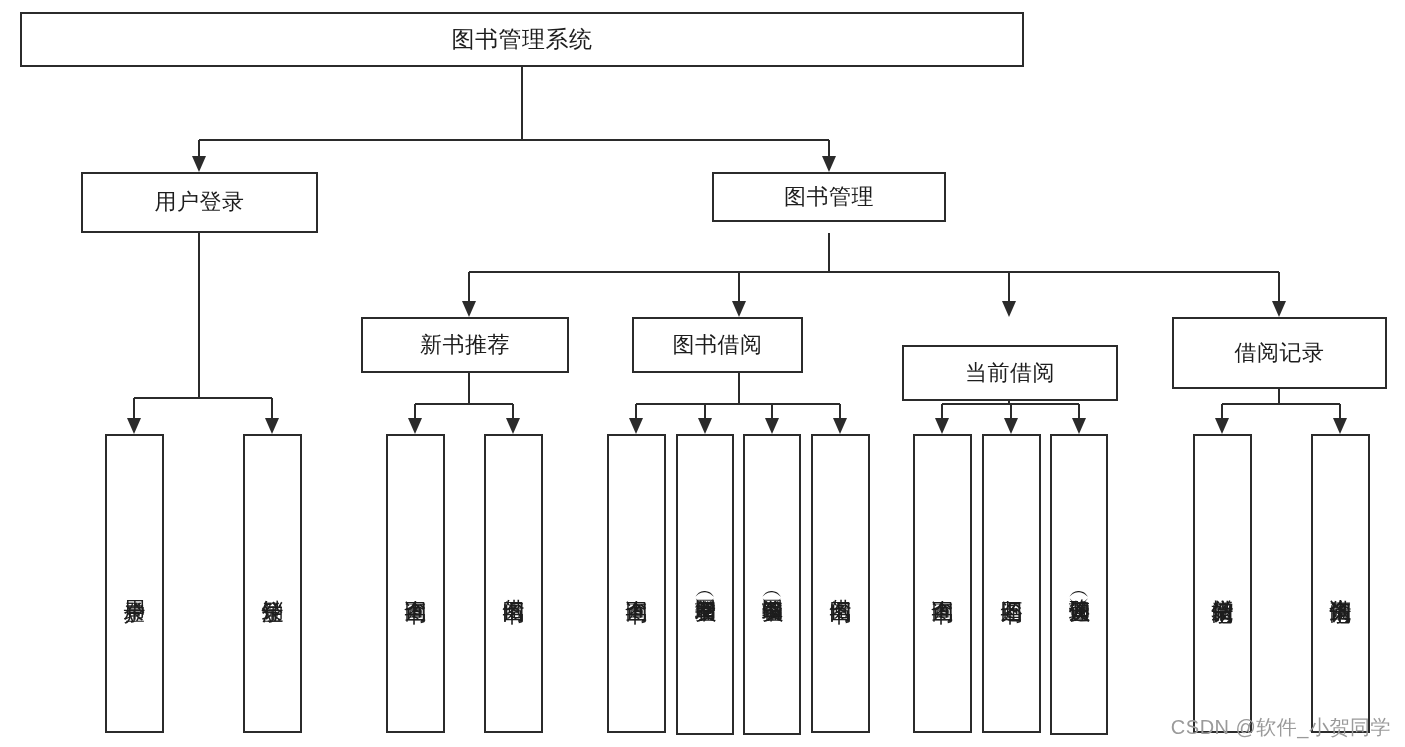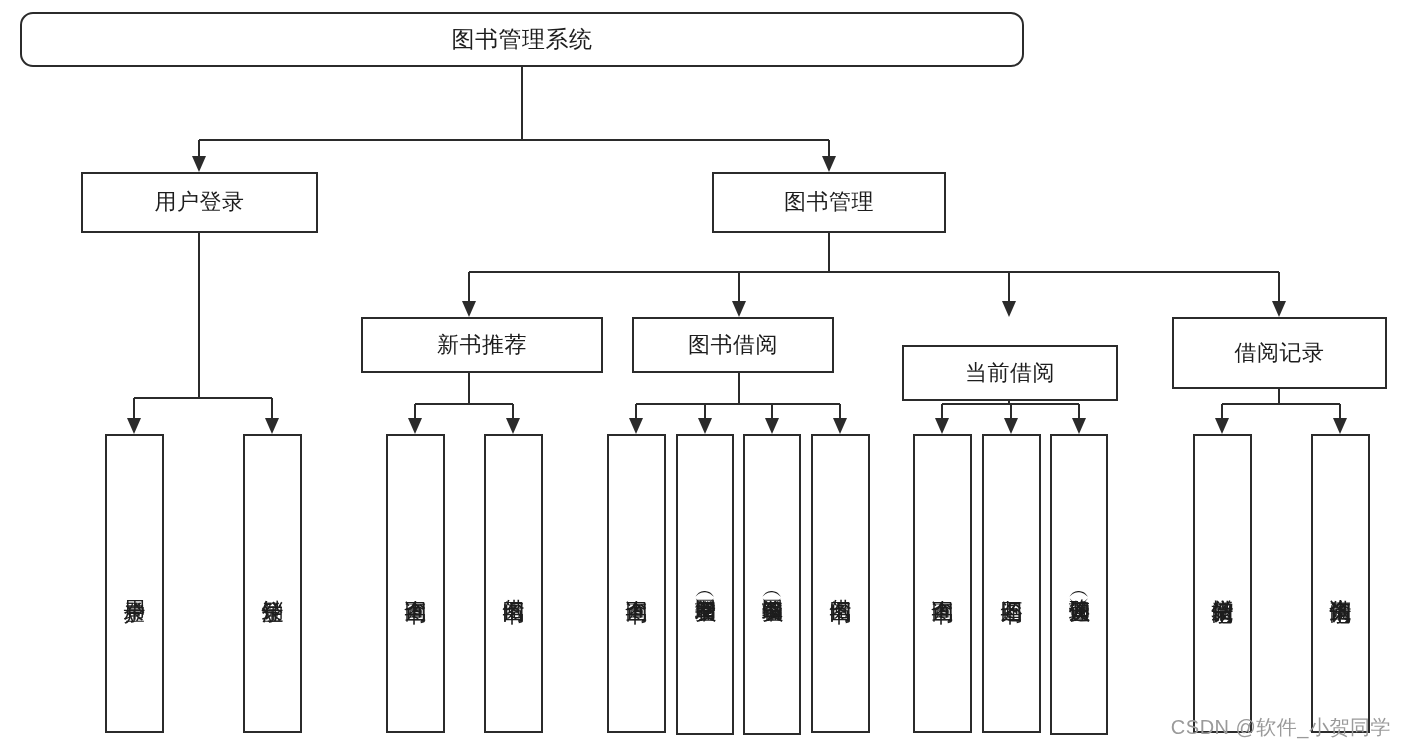--- a/index.html
+++ b/index.html
@@ -27,21 +27,21 @@
   .node-box {
     position: absolute;
     box-sizing: border-box;
     border: 2.5px solid #2b2b2b;
     background: #ffffff;
     display: flex;
     align-items: center;
     justify-content: center;
     color: #1d1d1d;
   }
-  .node-box.level-0 { border-width: 2.5px; border-radius: 13px; }
+  .node-box.level-0 { border-width: 2.5px; }
   .node-label-h {
     font-size: 23px;
     line-height: 1.1;
     letter-spacing: 0.5px;
     white-space: nowrap;
   }
   .node-box.level-1 .node-label-h,
   .node-box.level-2 .node-label-h {
     font-size: 22px;
   }
@@ -141,29 +141,29 @@
     </svg>
 
   <div class="node-box level-0" id="root-node" style="left: 20px; top: 12px; width: 1004px; height: 55px;">
     <span class="node-label-h">图书管理系统</span>
   </div>
 
   <div id="level1-host">
       <div class="node-box level-1" style="left: 81px; top: 172px; width: 237px; height: 61px;">
         <span class="node-label-h">用户登录</span>
       </div>
-      <div class="node-box level-1" style="left: 712px; top: 172px; width: 234px; height: 61px;">
+      <div class="node-box level-1" style="left: 712px; top: 172px; width: 234px; height: 50px;">
         <span class="node-label-h">图书管理</span>
       </div>
     </div>
   <div id="level2-host">
-      <div class="node-box level-2" style="left: 361px; top: 317px; width: 242px; height: 56px;">
+      <div class="node-box level-2" style="left: 361px; top: 317px; width: 208px; height: 56px;">
         <span class="node-label-h">新书推荐</span>
       </div>
-      <div class="node-box level-2" style="left: 632px; top: 317px; width: 202px; height: 56px;">
+      <div class="node-box level-2" style="left: 632px; top: 317px; width: 171px; height: 56px;">
         <span class="node-label-h">图书借阅</span>
       </div>
       <div class="node-box level-2" style="left: 902px; top: 317px; width: 216px; height: 56px; margin-top: 28px;">
         <span class="node-label-h">当前借阅</span>
       </div>
       <div class="node-box level-2" style="left: 1172px; top: 317px; width: 215px; height: 72px;">
         <span class="node-label-h">借阅记录</span>
       </div>
     </div>
   <div id="leaf-host">

